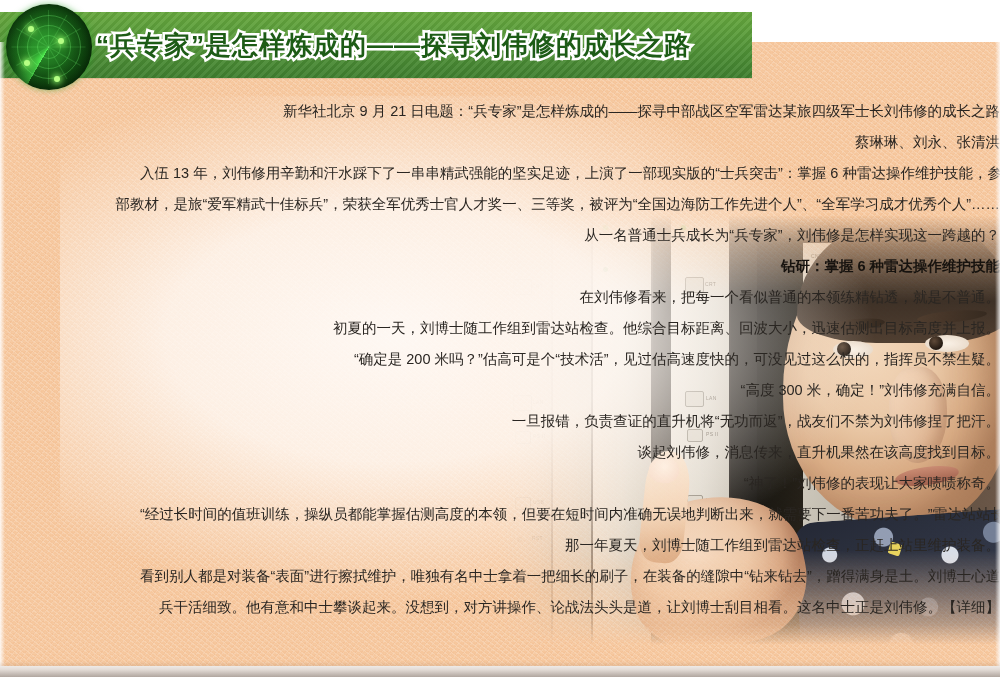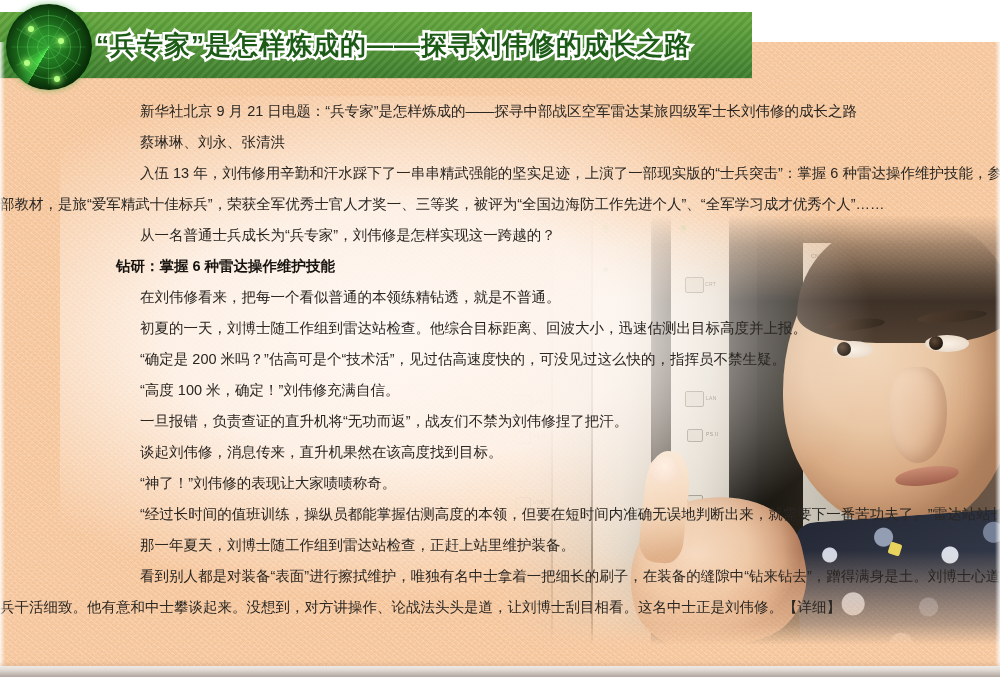--- a/index.html
+++ b/index.html
@@ -181,20 +181,21 @@
     position:absolute;left:0;top:96px;width:1000px;
     color:#231f1c;
   }
   .para{
     font-size:14.5px;
     line-height:31px;
     color:#2a2622;
     white-space:nowrap;
     margin:0;
     padding:0 0 0 0;
+    text-align:right;
   }
   .para.indent{padding-left:140px;}
   .para.flush{}
   .para.sec{padding-left:116px;font-weight:bold;color:#17130f;}
 
   
   .bottom-shadow{
     position:absolute;left:0;bottom:0;width:1000px;height:22px;
     background:linear-gradient(180deg, rgba(120,78,48,.0) 0%, rgba(110,72,44,.20) 40%, rgba(70,45,28,.42) 72%, rgba(255,255,255,0) 73%, #ffffff 74%, #ffffff 100%);
   }
@@ -312,21 +313,21 @@
   <div class="article">
     <p class="para indent">新华社北京 9 月 21 日电题：“兵专家”是怎样炼成的——探寻中部战区空军雷达某旅四级军士长刘伟修的成长之路</p>
     <p class="para indent">蔡琳琳、刘永、张清洪</p>
     <p class="para indent">入伍 13 年，刘伟修用辛勤和汗水踩下了一串串精武强能的坚实足迹，上演了一部现实版的“士兵突击”：掌握 6 种雷达操作维护技能，参与编写多</p>
     <p class="para flush">部教材，是旅“爱军精武十佳标兵”，荣获全军优秀士官人才奖一、三等奖，被评为“全国边海防工作先进个人”、“全军学习成才优秀个人”……</p>
     <p class="para indent">从一名普通士兵成长为“兵专家”，刘伟修是怎样实现这一跨越的？</p>
     <p class="para sec">钻研：掌握 6 种雷达操作维护技能</p>
     <p class="para indent">在刘伟修看来，把每一个看似普通的本领练精钻透，就是不普通。</p>
     <p class="para indent">初夏的一天，刘博士随工作组到雷达站检查。他综合目标距离、回波大小，迅速估测出目标高度并上报。</p>
     <p class="para indent">“确定是 200 米吗？”估高可是个“技术活”，见过估高速度快的，可没见过这么快的，指挥员不禁生疑。</p>
-    <p class="para indent">“高度 100 米，确定！”刘伟修充满自信。</p>
+    <p class="para indent">“高度 300 米，确定！”刘伟修充满自信。</p>
     <p class="para indent">一旦报错，负责查证的直升机将“无功而返”，战友们不禁为刘伟修捏了把汗。</p>
     <p class="para indent">谈起刘伟修，消息传来，直升机果然在该高度找到目标。</p>
     <p class="para indent">“神了！”刘伟修的表现让大家啧啧称奇。</p>
     <p class="para indent">“经过长时间的值班训练，操纵员都能掌握估测高度的本领，但要在短时间内准确无误地判断出来，就需要下一番苦功夫了。”雷达站站长周超说。</p>
     <p class="para indent">那一年夏天，刘博士随工作组到雷达站检查，正赶上站里维护装备。</p>
     <p class="para indent">看到别人都是对装备“表面”进行擦拭维护，唯独有名中士拿着一把细长的刷子，在装备的缝隙中“钻来钻去”，蹭得满身是土。刘博士心道：这个</p>
     <p class="para flush">兵干活细致。他有意和中士攀谈起来。没想到，对方讲操作、论战法头头是道，让刘博士刮目相看。这名中士正是刘伟修。【详细】</p>
   </div>
 
   <div class="left-edge"></div>

